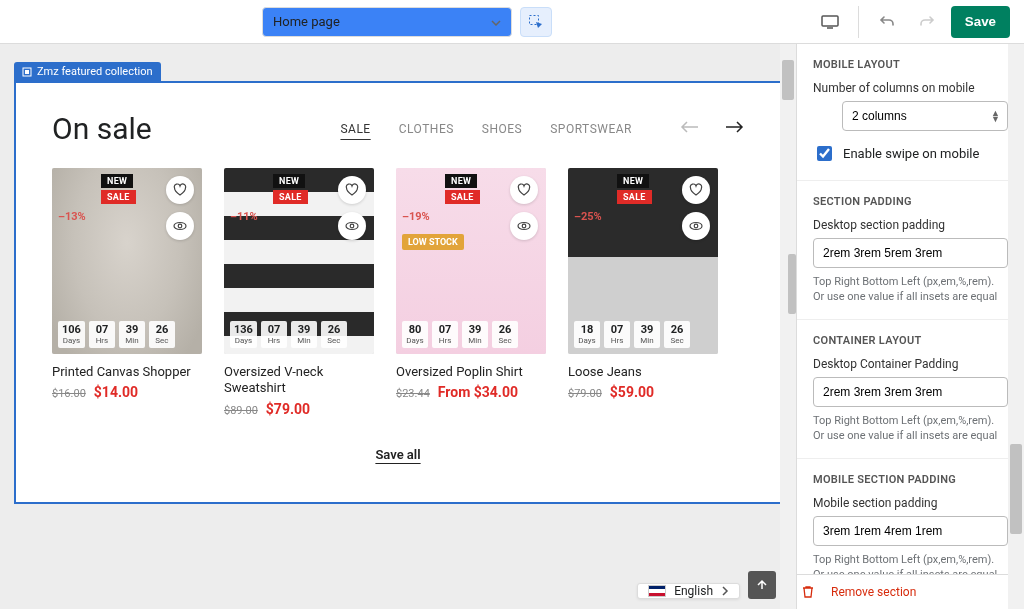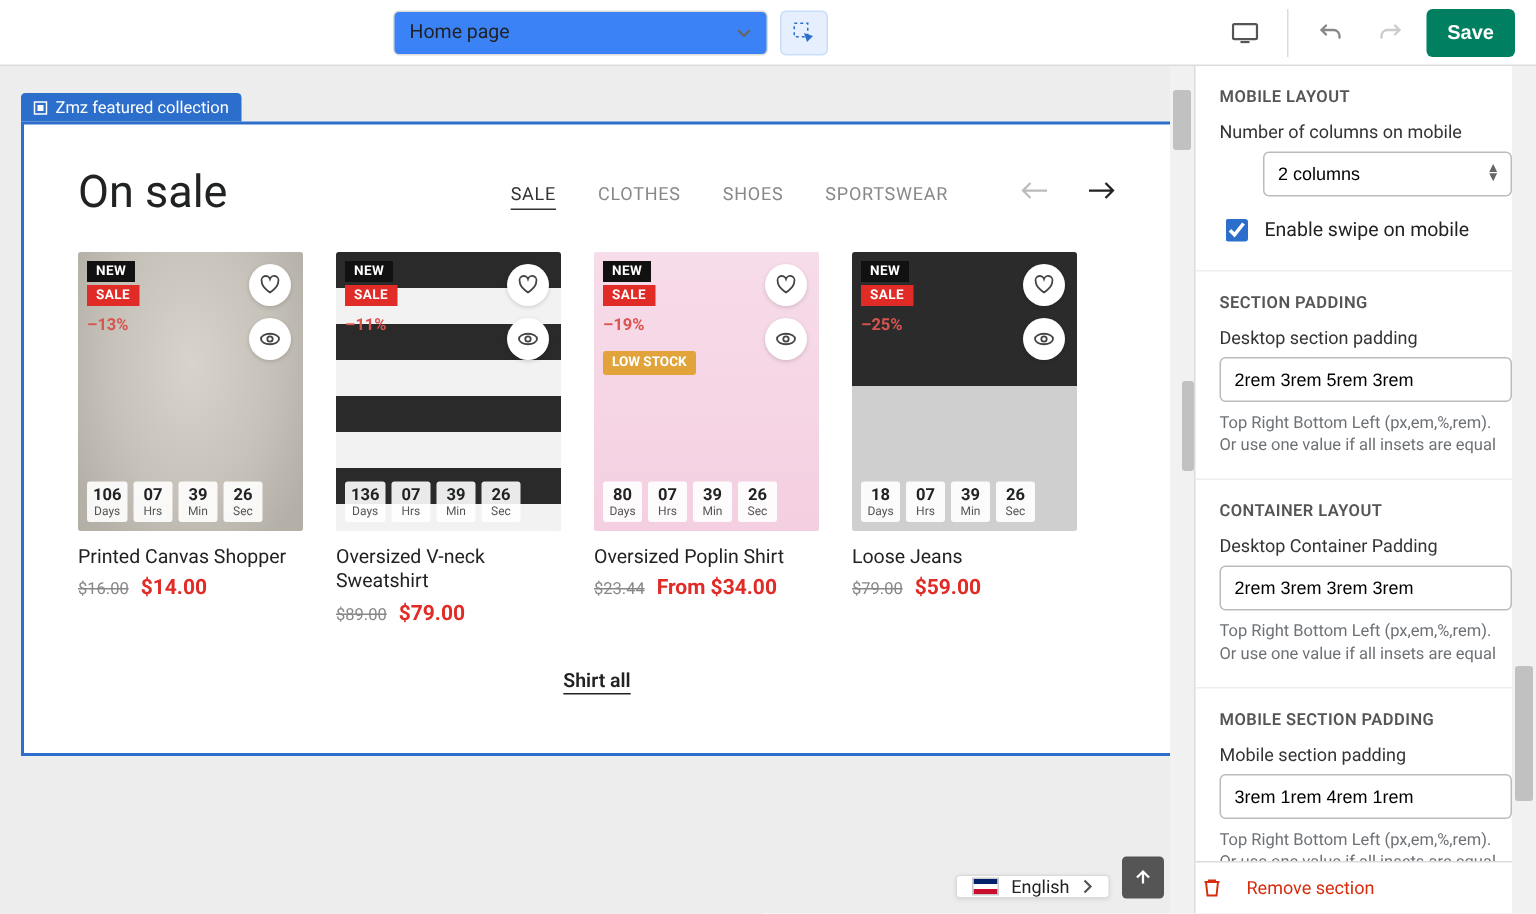--- a/index.html
+++ b/index.html
@@ -36,21 +36,21 @@
   .section-title{font-size:30px;font-weight:400;margin:0;flex:0 0 auto;}
   .tabs{display:flex;gap:28px;font-size:12px;letter-spacing:.5px;color:#888;margin-left:auto;}
   .tab{cursor:pointer;}
   .tab.active{color:#333;text-decoration:underline;text-underline-offset:6px;}
   .navarrows{display:flex;gap:24px;margin-left:20px;}
   .navarrows svg{cursor:pointer;}
   .products{display:flex;gap:22px;}
   .card{width:150px;position:relative;}
   .card .imgbox{width:150px;height:186px;background:linear-gradient(135deg,#e9e9e9,#cfcfcf);border-radius:2px;position:relative;overflow:hidden;}
   .card .badges{position:absolute;top:6px;left:6px;display:flex;flex-direction:column;gap:2px;align-items:flex-start;z-index:3;}
-  .badge{color:#fff;font-size:9px;font-weight:700;padding:2px 6px;letter-spacing:.3px;}
+  .badge{color:#fff;font-size:9px;font-weight:700;padding:2px 6px;letter-spacing:.3px;margin-left:43px;}
   .badge.new{background:var(--new-bg);}
   .badge.sale{background:var(--sale-red);}
   .discount{color:var(--discount);font-size:11px;font-weight:700;margin-top:4px;}
   .lowstock{position:absolute;left:6px;top:66px;background:var(--lowstock-bg);color:#fff;font-size:9px;font-weight:700;padding:3px 6px;border-radius:2px;z-index:3;}
   .roundicons{position:absolute;top:8px;right:8px;display:flex;flex-direction:column;gap:8px;z-index:3;}
   .roundicon{width:28px;height:28px;border-radius:50%;background:#fff;box-shadow:0 1px 3px rgba(0,0,0,.15);display:flex;align-items:center;justify-content:center;cursor:pointer;}
   .countdown{position:absolute;bottom:6px;left:6px;display:flex;gap:4px;z-index:3;justify-content:center;}
   .cd-cell{background:rgba(255,255,255,.9);border-radius:2px;padding:3px 4px;text-align:center;min-width:26px;}
   .cd-val{font-size:11px;font-weight:700;line-height:1;}
   .cd-lbl{font-size:8px;color:#555;line-height:1;margin-top:2px;}
@@ -340,21 +340,21 @@
       </div>
     </div>
     <div class="ptitle">Loose Jeans</div>
     <div class="prow">
       <span class="old"><s>$79.00</s></span>
       <span class="price">$59.00</span>
     </div>
           </div>
         </div>
 
-      <div class="viewall"><a>Shirt all</a></div>
+      <div class="viewall"><a>Save all</a></div>
     </div>
 
     <div class="langpill">
       <span class="flag"></span>
       <span>English</span>
       <svg width="8" height="10" viewBox="0 0 8 10">
           <path d="M2 1l4 4-4 4" stroke="#555" stroke-width="1.5" fill="none"></path>
         </svg>
     </div>
     <div class="totop">

